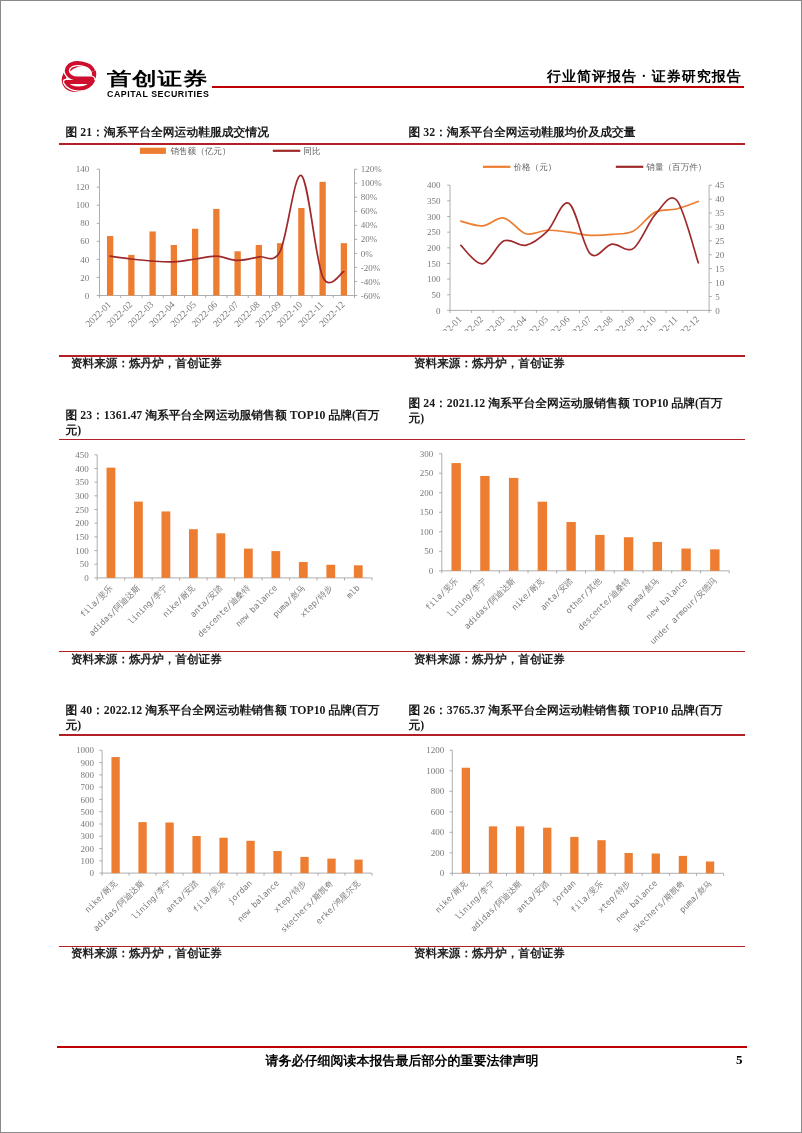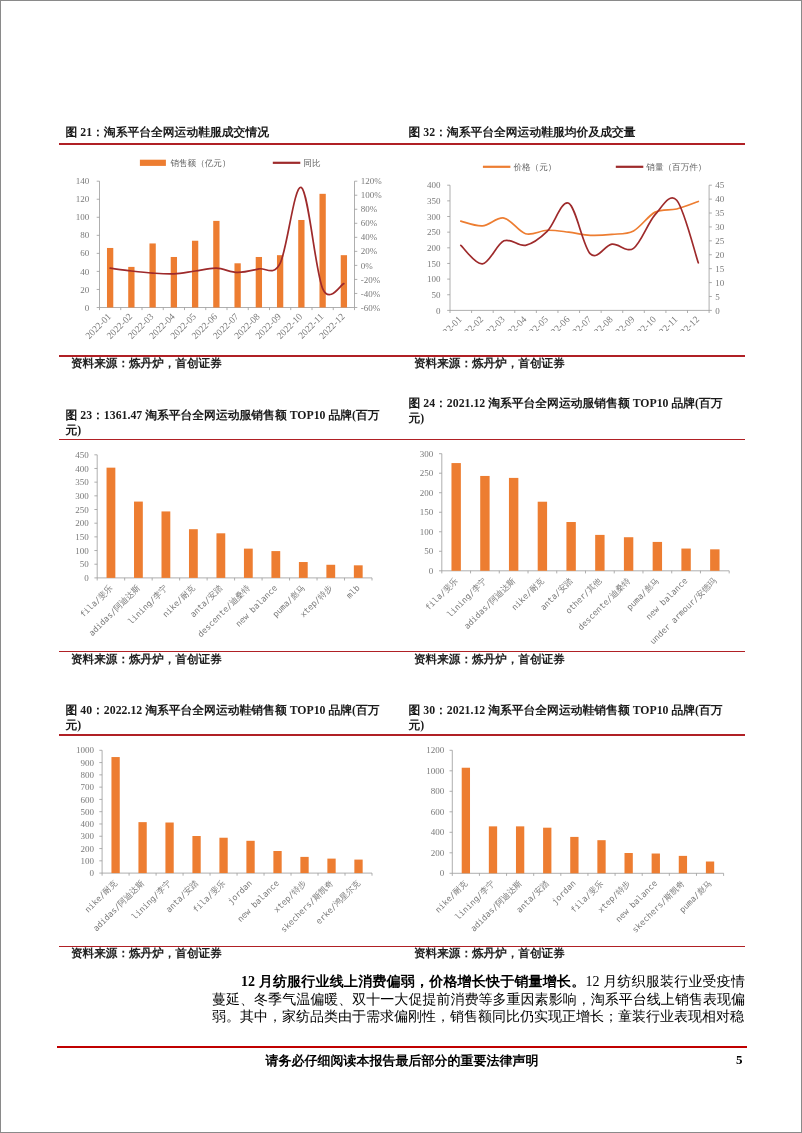--- a/index.html
+++ b/index.html
@@ -45,26 +45,41 @@
   .footer-text{position:absolute;left:0;top:6px;width:802px;text-align:center;
      font-family:"Liberation Serif",serif;font-weight:bold;font-size:13px;color:#000;}
   .footer-page{position:absolute;left:735px;top:6px;font-family:"Liberation Serif",serif;
      font-weight:bold;font-size:13px;color:#000;}
 </style>
 </head>
 <body>
 
 <div id="page">
 
+  <div class="header">
+    <div class="logo-block">
+      <svg class="logo-mark" viewBox="0 0 100 100">
+        <ellipse cx="50" cy="50" rx="44" ry="33" fill="none" stroke="#CE0E2D" stroke-width="12" transform="rotate(-27 50 50)"></ellipse>
+        <path d="M 90 34 C 82 10 34 4 20 22 C 10 36 22 53 44 54 L 83 54 C 89 54 89 64 83 64 L 14 64
+                 C 24 86 74 92 90 58" fill="none" stroke="#ffffff" stroke-width="18" stroke-linecap="butt" stroke-linejoin="round"></path>
+        <path d="M 90 34 C 82 10 34 4 20 22 C 10 36 22 53 44 54 L 83 54 C 89 54 89 64 83 64 L 14 64
+                 C 24 86 74 92 90 58" fill="none" stroke="#CE0E2D" stroke-width="11" stroke-linecap="butt" stroke-linejoin="round"></path>
+      </svg>
+      <div class="logo-cn">首创证券</div>
+      <div class="logo-en">CAPITAL SECURITIES</div>
+    </div>
+    <div class="header-right">行业简评报告 · 证券研究报告</div>
+    <div class="header-rule"></div>
+  </div>
 
   <div class="fig-grid">
       <div class="fig-cell" style="left: 58px; top: 0px;">
         <div class="fig-caption" style="top:124px">图 21：淘系平台全网运动鞋服成交情况</div>
         <div class="fig-rule" style="top:142px"></div>
-        <div class="fig-body" style="top:140px;height:210px"><svg viewBox="0 0 343 210" width="343" height="210">
+        <div class="fig-body" style="top:128px;height:210px"><svg viewBox="0 0 343 210" width="343" height="210">
             <g>
               <rect x="80.9" y="18.7" width="26" height="6.2" fill="#ED7D31"></rect>
               <text x="111.4" y="25" font-size="8.6" fill="#606060" font-family="&quot;Liberation Serif&quot;,serif">销售额（亿元）</text>
               <line x1="213.8" y1="21.8" x2="241.3" y2="21.8" stroke="#9E2A2B" stroke-width="2.2"></line>
               <text x="244.3" y="25" font-size="8.6" fill="#606060" font-family="&quot;Liberation Serif&quot;,serif">同比</text>
             </g>
             <g>
               <line x1="40.5" y1="40.2" x2="40.5" y2="166.5" stroke="#9a9a9a" stroke-width="0.8"></line>
               <line x1="40.5" y1="166.5" x2="295.5" y2="166.5" stroke="#9a9a9a" stroke-width="0.8"></line>
               <line x1="37.7" y1="166.5" x2="40.5" y2="166.5" stroke="#9a9a9a" stroke-width="0.8"></line>
@@ -438,21 +453,21 @@
               <text x="0" y="0" font-size="8.3" fill="#7a7a7a" text-anchor="end" font-family="&quot;DejaVu Sans Mono&quot;,monospace" transform="translate(220.53,147.60) rotate(-45)">new balance</text>
               <text x="0" y="0" font-size="8.3" fill="#7a7a7a" text-anchor="end" font-family="&quot;DejaVu Sans Mono&quot;,monospace" transform="translate(247.52,147.60) rotate(-45)">xtep/特步</text>
               <text x="0" y="0" font-size="8.3" fill="#7a7a7a" text-anchor="end" font-family="&quot;DejaVu Sans Mono&quot;,monospace" transform="translate(274.51,147.60) rotate(-45)">skechers/斯凯奇</text>
               <text x="0" y="0" font-size="8.3" fill="#7a7a7a" text-anchor="end" font-family="&quot;DejaVu Sans Mono&quot;,monospace" transform="translate(301.50,147.60) rotate(-45)">erke/鸿星尔克</text>
             </g>
           </svg></div>
         <div class="fig-rule" style="top:944.5px"></div>
         <div class="fig-source" style="top:946.4px">资料来源：炼丹炉，首创证券</div>
       </div>
       <div class="fig-cell" style="left: 401px; top: 0px;">
-        <div class="fig-caption" style="top:701.8px">图 30：2021.12 淘系平台全网运动鞋销售额 TOP10 品牌(百万元)</div>
+        <div class="fig-caption" style="top:701.8px">图 26：3765.37 淘系平台全网运动鞋销售额 TOP10 品牌(百万元)</div>
         <div class="fig-rule" style="top:733px"></div>
         <div class="fig-body" style="top:735px;height:209px"><svg viewBox="0 0 343 210" width="343" height="210">
             <g>
               <line x1="50.3" y1="14.3" x2="50.3" y2="137.3" stroke="#9a9a9a" stroke-width="0.8"></line>
               <line x1="50.3" y1="137.3" x2="321.6" y2="137.3" stroke="#9a9a9a" stroke-width="0.8"></line>
               <line x1="47.5" y1="137.3" x2="50.3" y2="137.3" stroke="#9a9a9a" stroke-width="0.8"></line>
               <text x="42.199999999999996" y="140.4" font-size="9" fill="#7a7a7a" text-anchor="end" font-family="&quot;Liberation Serif&quot;,serif">0</text>
               <line x1="47.5" y1="116.80000000000001" x2="50.3" y2="116.80000000000001" stroke="#9a9a9a" stroke-width="0.8"></line>
               <text x="42.199999999999996" y="119.9" font-size="9" fill="#7a7a7a" text-anchor="end" font-family="&quot;Liberation Serif&quot;,serif">200</text>
               <line x1="47.5" y1="96.30000000000001" x2="50.3" y2="96.30000000000001" stroke="#9a9a9a" stroke-width="0.8"></line>
@@ -502,23 +517,20 @@
               <text x="0" y="0" font-size="8.3" fill="#7a7a7a" text-anchor="end" font-family="&quot;DejaVu Sans Mono&quot;,monospace" transform="translate(255.78,147.80) rotate(-45)">new balance</text>
               <text x="0" y="0" font-size="8.3" fill="#7a7a7a" text-anchor="end" font-family="&quot;DejaVu Sans Mono&quot;,monospace" transform="translate(282.91,147.80) rotate(-45)">skechers/斯凯奇</text>
               <text x="0" y="0" font-size="8.3" fill="#7a7a7a" text-anchor="end" font-family="&quot;DejaVu Sans Mono&quot;,monospace" transform="translate(310.04,147.80) rotate(-45)">puma/彪马</text>
             </g>
           </svg></div>
         <div class="fig-rule" style="top:944.5px"></div>
         <div class="fig-source" style="top:946.4px">资料来源：炼丹炉，首创证券</div>
       </div>
     </div>
 
-  <div class="body-para">
-    <span class="lead">12 月纺服行业线上消费偏弱，价格增长快于销量增长。</span><span class="rest">12 月纺织服装行业受疫情蔓延、冬季气温偏暖、双十一大促提前消费等多重因素影响，淘系平台线上销售表现偏弱。其中，家纺品类由于需求偏刚性，销售额同比仍实现正增长；童装行业表现相对稳</span>
-  </div>
 
   <div class="footer">
     <div class="footer-rule"></div>
     <div class="footer-text">请务必仔细阅读本报告最后部分的重要法律声明</div>
     <div class="footer-page">5</div>
   </div>
 
 </div>
 
 </body></html>

